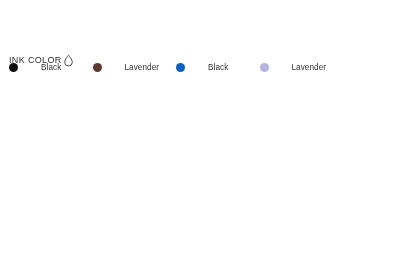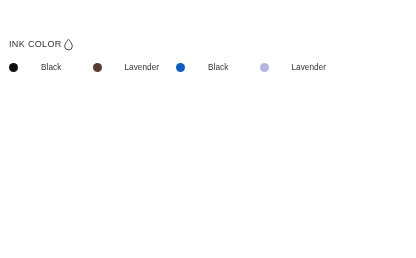--- a/index.html
+++ b/index.html
@@ -17,21 +17,21 @@
   .panel {
     position: relative;
     width: 416px;
     height: 258px;
     background: #ffffff;
     box-sizing: border-box;
   }
   .section-header {
     position: absolute;
     left: 9px;
-    top: 38px;
+    top: 54px;
     display: flex;
     align-items: center;
     gap: 1px;
     height: 13px;
   }
   .section-title {
     font-size: 9px;
     letter-spacing: 0.35px;
     color: #2e2e2e;
     text-transform: uppercase;

